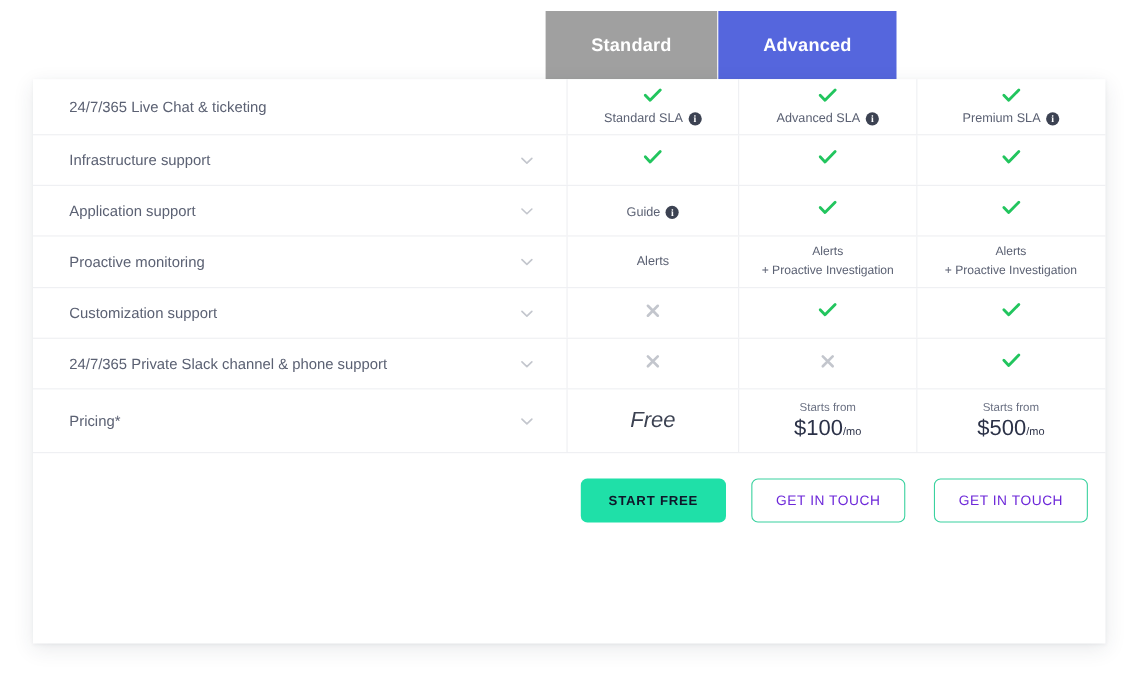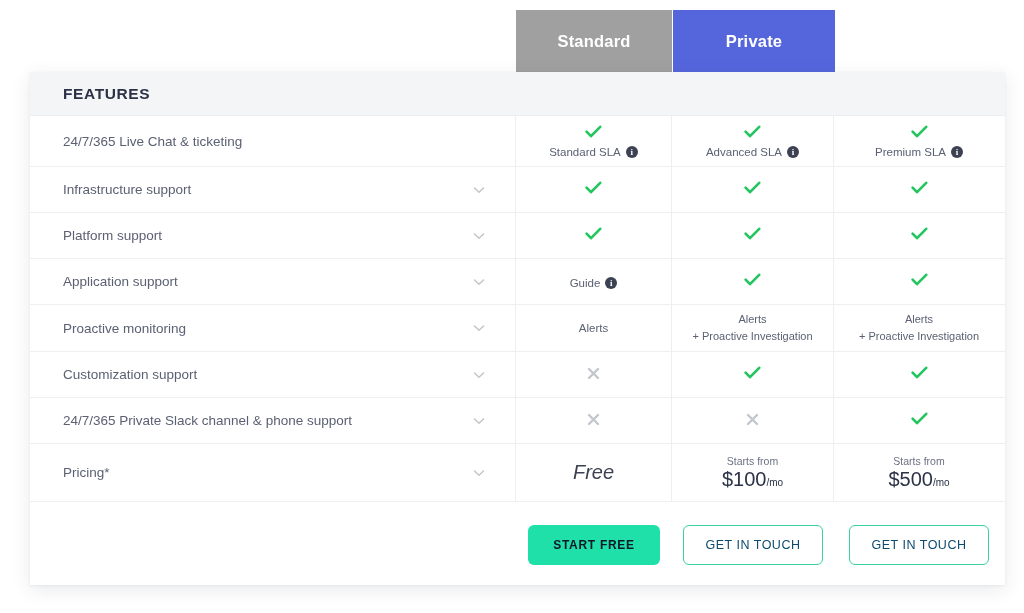--- a/index.html
+++ b/index.html
@@ -5,21 +5,21 @@
   * { box-sizing: border-box; margin: 0; padding: 0; }
   html, body {
     width: 1024px; height: 613px;
     background: #ffffff;
     font-family: "Liberation Sans", sans-serif;
     overflow: hidden;
   }
   .stage { position: relative; width: 1024px; height: 613px; background: #ffffff; }
 
   
-  .tabs { position: absolute; left: 516px; top: 10px; width: 490px; height: 62px; display: flex; text-align: center; }
+  .tabs { position: absolute; left: 496px; top: 10px; width: 490px; height: 62px; display: flex; text-align: center; }
   .tab {
     flex: 0 0 auto; height: 62px;
     display: flex; align-items: center; justify-content: center;
     color: #ffffff; font-size: 16.5px; font-weight: bold;
     letter-spacing: .2px;
   }
   .tab-standard { width: 156px; background: #a0a0a0; }
   .tab-advanced { width: 162px; background: #5566dd; margin-left: 1px; }
   .tab-premium  { width: 170px; background: #2d35b8; margin-left: 1px; }
 
@@ -98,44 +98,41 @@
   .cta-spacer { width: 486px; flex: 0 0 486px; }
   .btn {
     font-size: 12px; font-weight: bold; letter-spacing: .7px;
     border-radius: 6px; cursor: pointer; white-space: nowrap;
   }
   .btn-filled {
     background: #1fe0a8; color: #0f172a;
     padding: 13px 25px; border: none;
   }
   .btn-outline {
-    background: #ffffff; color: #0c4a6e;
+    background: #ffffff; color: #6d28d9;
     padding: 12px 22px; border: 1.6px solid #3ad29f;
     font-weight: normal; font-size: 12.5px; letter-spacing: .5px;
   }
 </style>
 </head>
 <body>
 
 <div class="stage">
 
   <div class="tabs">
     <div class="tab tab-standard">
       <span>Standard</span>
     </div>
     <div class="tab tab-advanced">
-      <span>Private</span>
+      <span>Advanced</span>
     </div>
   </div>
 
   <div class="card">
 
-    <div class="features-band">
-      <span class="title">FEATURES</span>
-    </div>
 
     <div class="row" style="height:51px">
       <div class="cell-feature">
         <span class="feature-label">24/7/365 Live Chat &amp; ticketing</span>
       </div>
       <div class="cell-plan c-standard">
         <span class="check"><svg width="17" height="14" viewBox="0 0 17 14">
               <path d="M1.6 6.6 L6 11.2 L15.2 1.8" stroke="#22c55e" stroke-width="2.6" fill="none" stroke-linecap="round" stroke-linejoin="round"></path>
             </svg></span>
         <span class="cell-sub">
@@ -182,45 +179,20 @@
               <path d="M1.6 6.6 L6 11.2 L15.2 1.8" stroke="#22c55e" stroke-width="2.6" fill="none" stroke-linecap="round" stroke-linejoin="round"></path>
             </svg></span>
       </div>
       <div class="cell-plan c-premium">
         <span class="check"><svg width="17" height="14" viewBox="0 0 17 14">
               <path d="M1.6 6.6 L6 11.2 L15.2 1.8" stroke="#22c55e" stroke-width="2.6" fill="none" stroke-linecap="round" stroke-linejoin="round"></path>
             </svg></span>
       </div>
     </div>
 
-    <div class="row" style="height:46px">
-      <div class="cell-feature">
-        <span class="feature-label">Platform support</span>
-        <span class="chev">
-            <svg width="16" height="16" viewBox="0 0 16 16">
-              <path d="M3.5 6 L8 10.3 L12.5 6" stroke="#c3c6cd" stroke-width="1.5" fill="none" stroke-linecap="round" stroke-linejoin="round"></path>
-            </svg>
-          </span>
-      </div>
-      <div class="cell-plan c-standard">
-        <span class="check"><svg width="17" height="14" viewBox="0 0 17 14">
-              <path d="M1.6 6.6 L6 11.2 L15.2 1.8" stroke="#22c55e" stroke-width="2.6" fill="none" stroke-linecap="round" stroke-linejoin="round"></path>
-            </svg></span>
-      </div>
-      <div class="cell-plan c-advanced">
-        <span class="check"><svg width="17" height="14" viewBox="0 0 17 14">
-              <path d="M1.6 6.6 L6 11.2 L15.2 1.8" stroke="#22c55e" stroke-width="2.6" fill="none" stroke-linecap="round" stroke-linejoin="round"></path>
-            </svg></span>
-      </div>
-      <div class="cell-plan c-premium">
-        <span class="check"><svg width="17" height="14" viewBox="0 0 17 14">
-              <path d="M1.6 6.6 L6 11.2 L15.2 1.8" stroke="#22c55e" stroke-width="2.6" fill="none" stroke-linecap="round" stroke-linejoin="round"></path>
-            </svg></span>
-      </div>
-    </div>
 
     <div class="row" style="height:46px">
       <div class="cell-feature">
         <span class="feature-label">Application support</span>
         <span class="chev">
             <svg width="16" height="16" viewBox="0 0 16 16">
               <path d="M3.5 6 L8 10.3 L12.5 6" stroke="#c3c6cd" stroke-width="1.5" fill="none" stroke-linecap="round" stroke-linejoin="round"></path>
             </svg>
           </span>
       </div>

